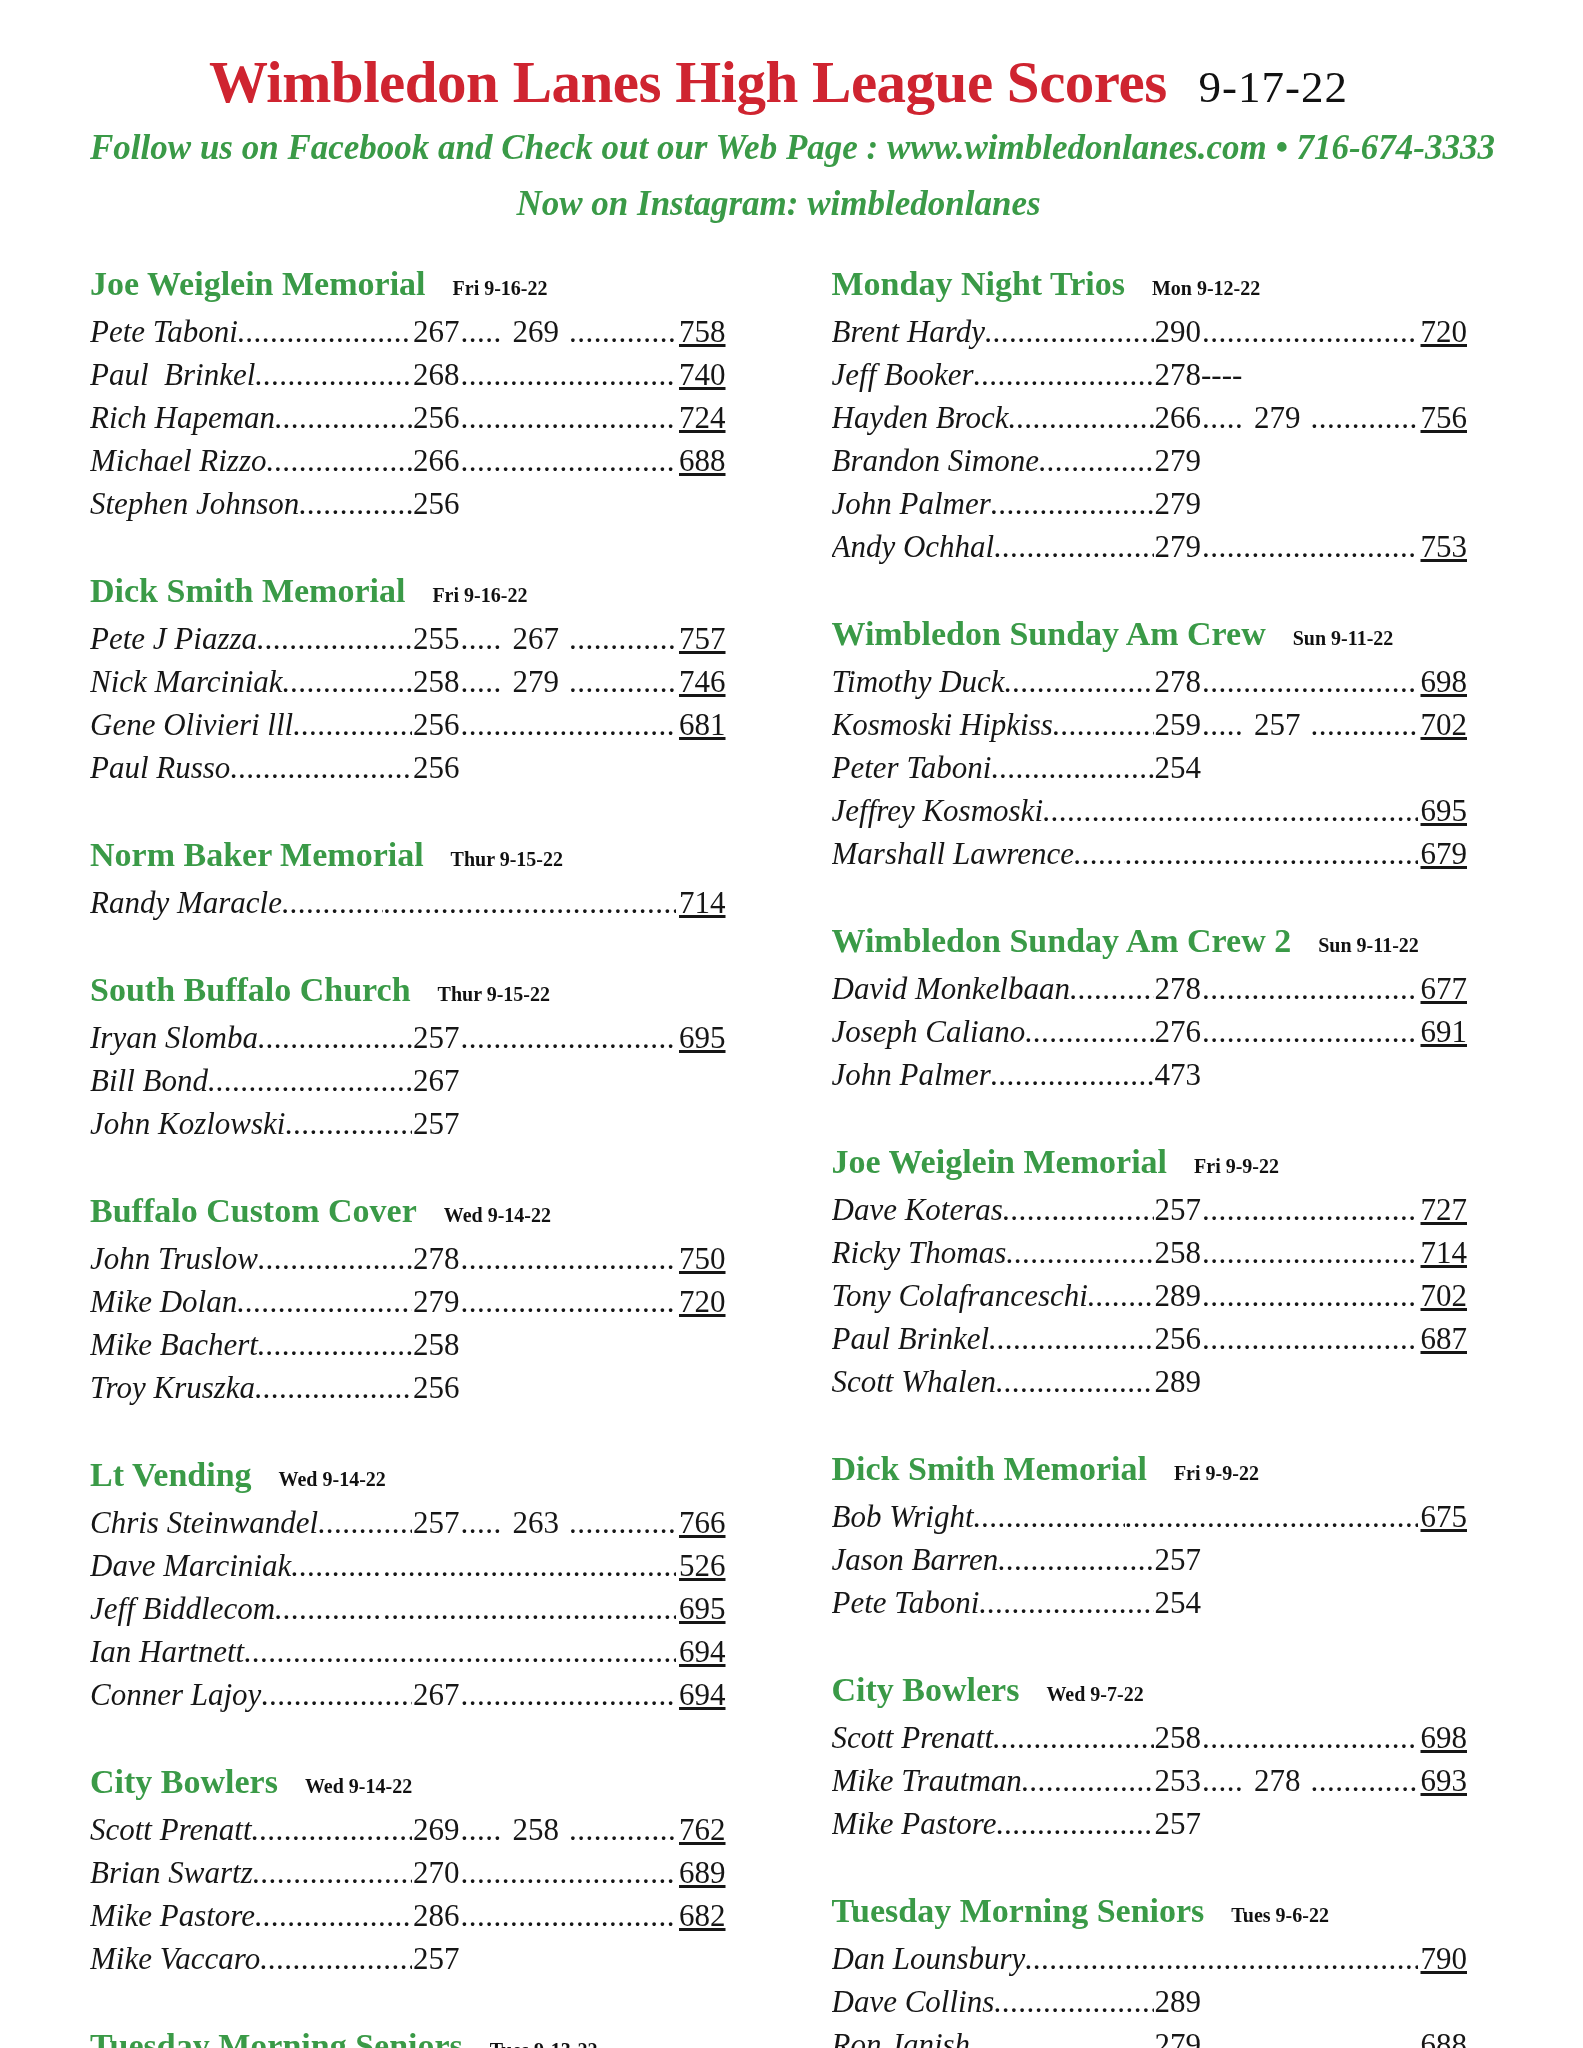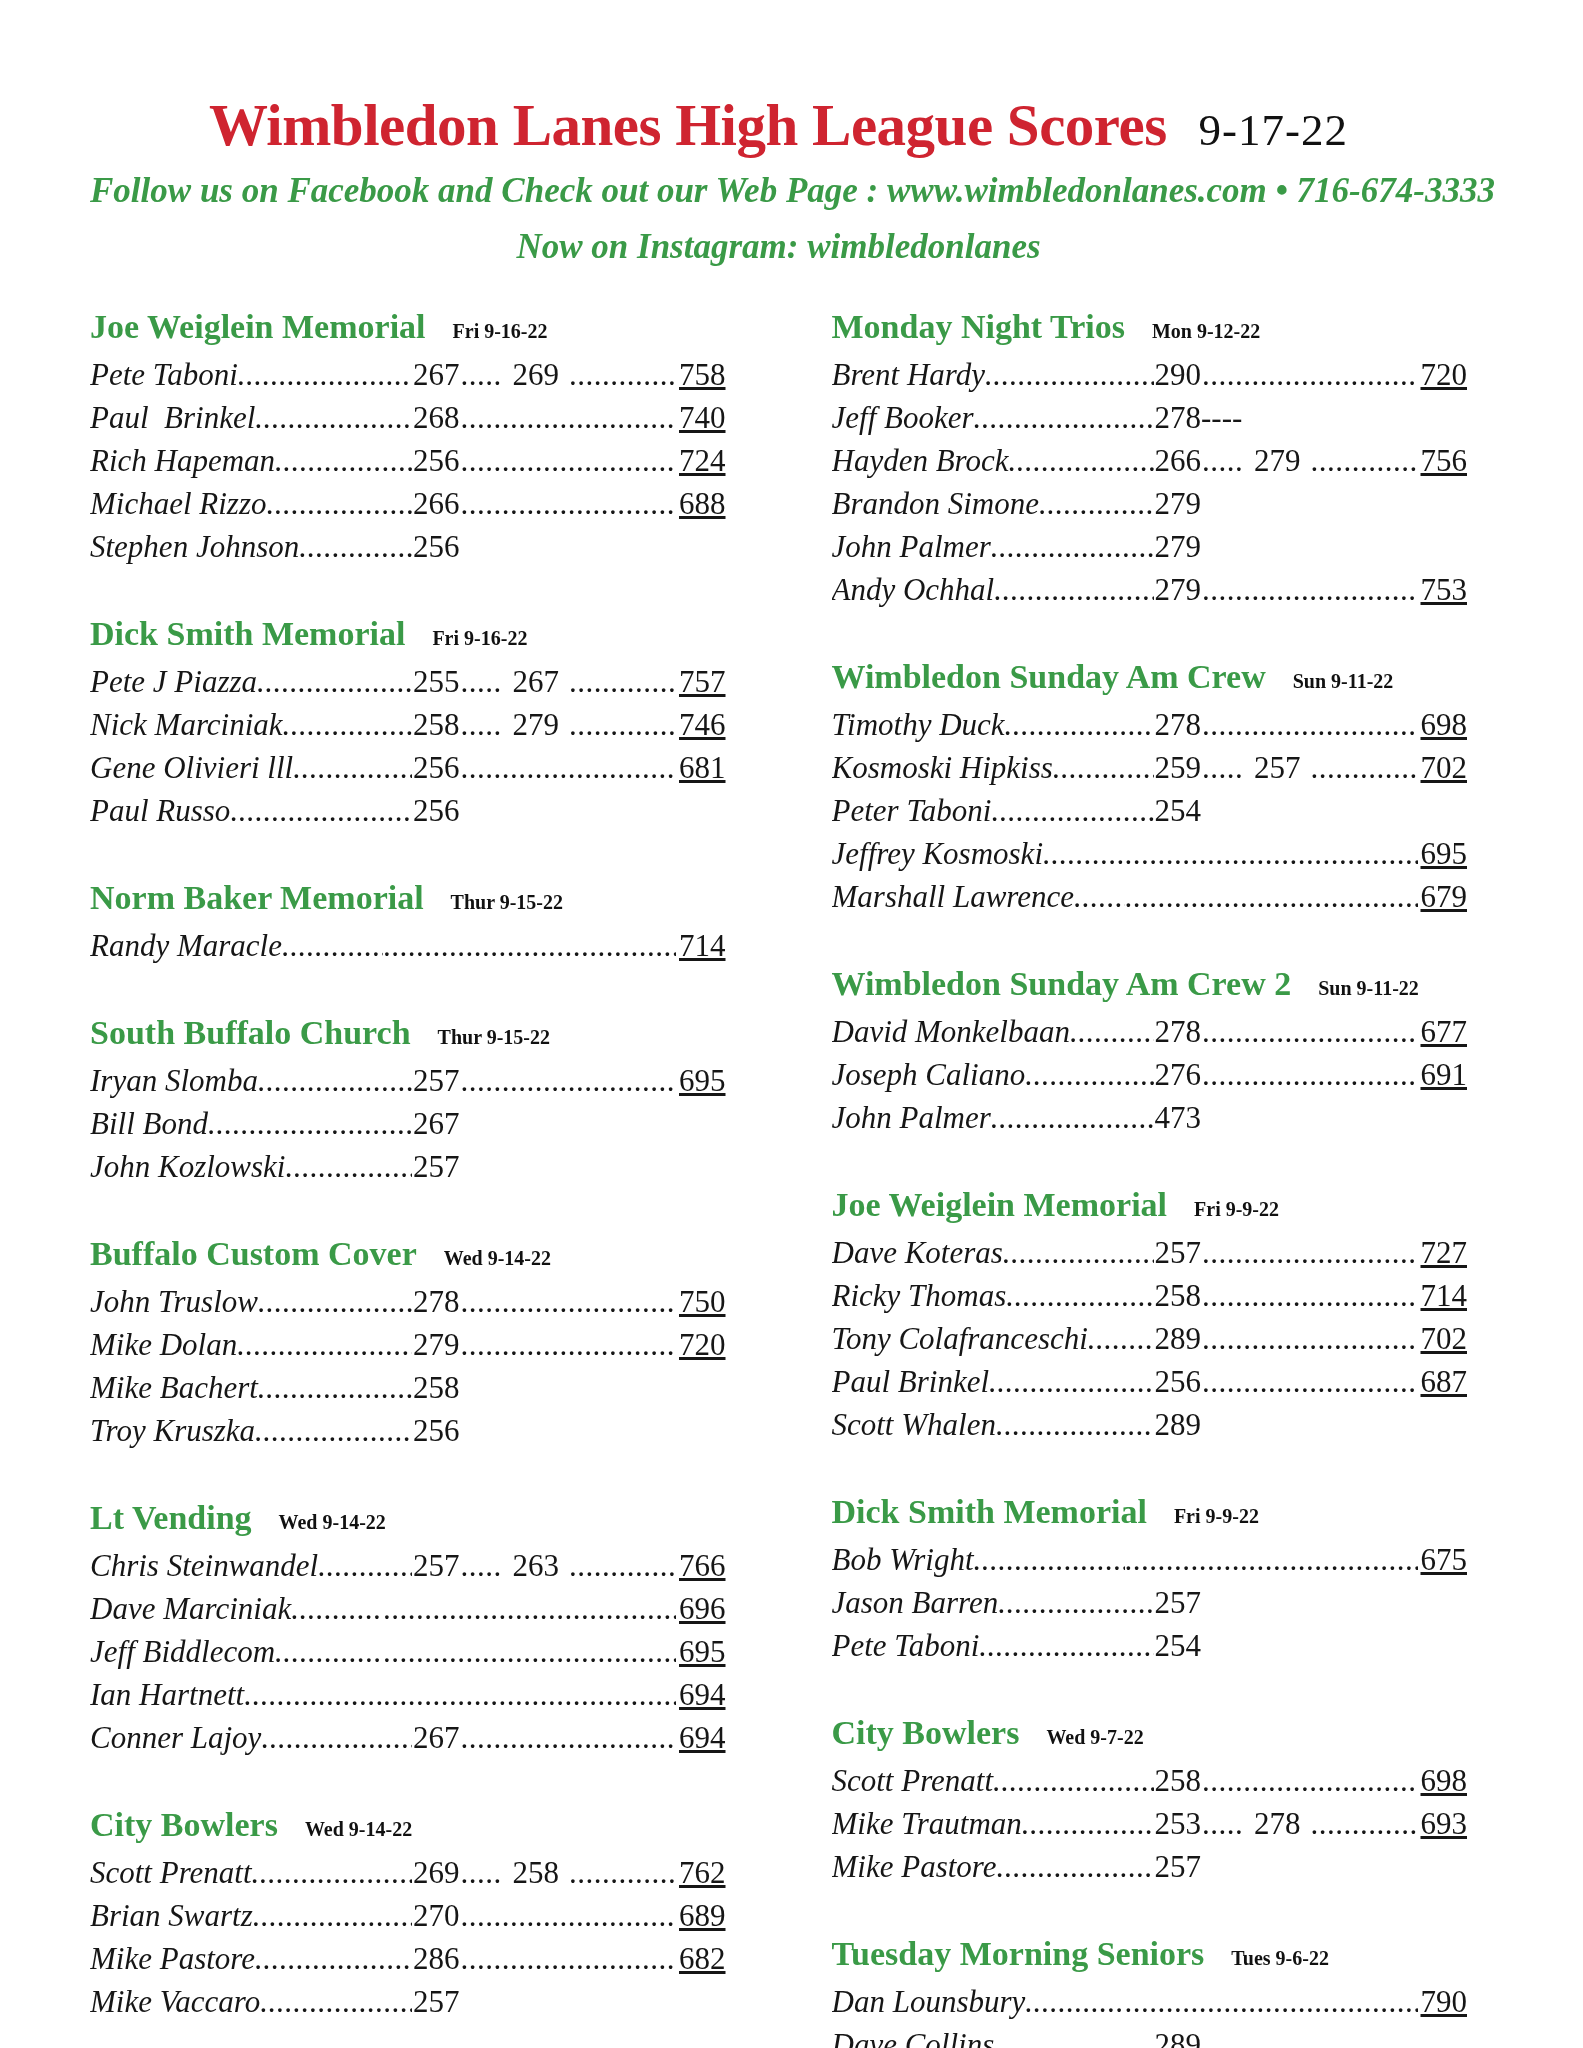--- a/index.html
+++ b/index.html
@@ -3,21 +3,21 @@
 <meta charset="utf-8">
 <style>
   * { margin:0; padding:0; box-sizing:border-box; }
   html,body { background:#e8e8e8; }
   .page {
     position:relative;
     width:1583px; height:2048px;
     background:#ffffff;
     font-family:"Liberation Serif", serif;
     color:#1a1a1a;
-    padding:91px 116px 0 90px;
+    padding:48px 116px 0 90px;
     overflow:hidden;
     margin:0 auto;
   }
   
   .masthead { text-align:center; }
   .main-title {
     font-size:59px; font-weight:bold; color:var(--red);
     letter-spacing:-0.5px; white-space:nowrap;
   }
   .title-date {
@@ -242,21 +242,21 @@
             <span class="score score2">263</span>
             <span class="dots grow-dots">........................................................................................................................................................................................................</span>
             <span class="total">766</span>
           </div>
           <div class="row">
             <span class="nameblock grow">
               <span class="pname">Dave Marciniak</span>
               <span class="dots">........................................................................................................................................................................................................</span>
             </span>
             <span class="dots grow-dots">........................................................................................................................................................................................................</span>
-            <span class="total">696</span>
+            <span class="total">526</span>
           </div>
           <div class="row">
             <span class="nameblock grow">
               <span class="pname">Jeff Biddlecom</span>
               <span class="dots">........................................................................................................................................................................................................</span>
             </span>
             <span class="dots grow-dots">........................................................................................................................................................................................................</span>
             <span class="total">695</span>
           </div>
           <div class="row">

